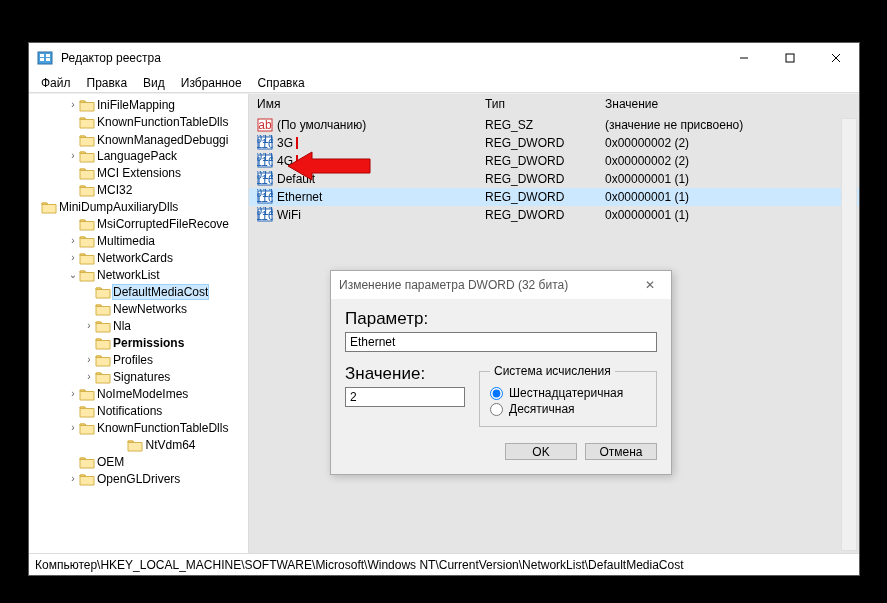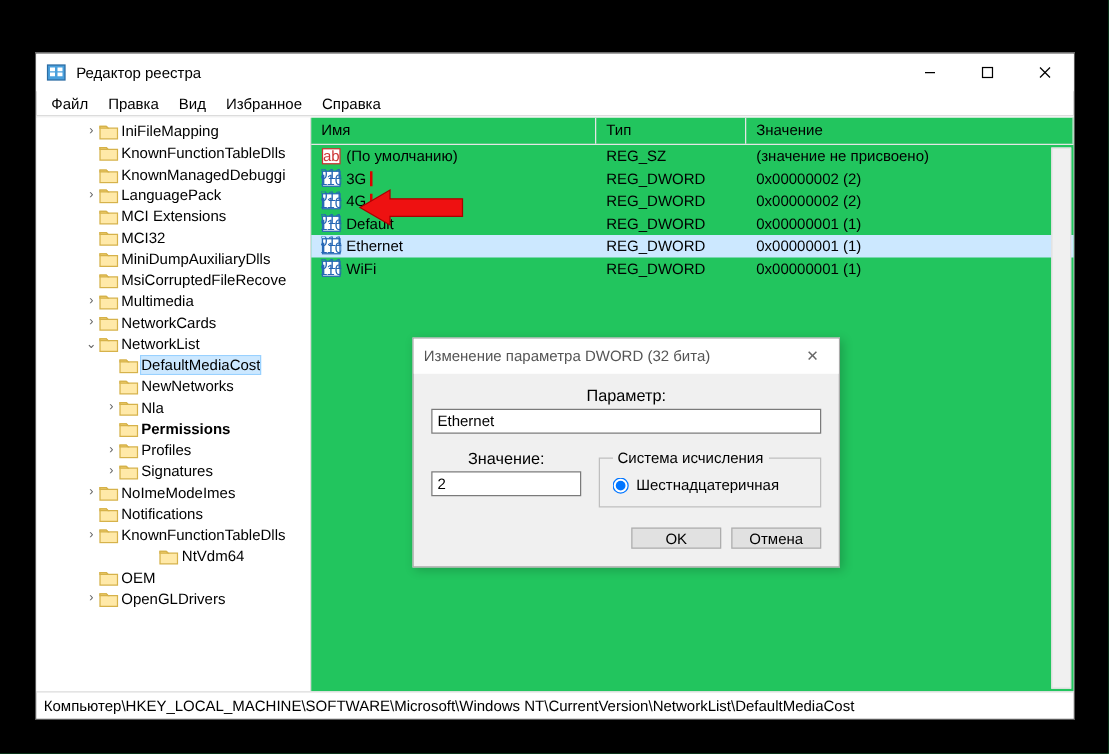--- a/index.html
+++ b/index.html
@@ -11,39 +11,39 @@
 .titlebar .win-btn { width: 46px; height: 30px; display: flex; align-items: center; justify-content: center; }
 .menubar { height: 20px; display: flex; align-items: center; padding: 0 4px; border-bottom: 1px solid #dcdcdc; }
 .menubar .mi { padding: 2px 8px; font-size: 12px; }
 .workarea { flex: 1; display: flex; border-top: 1px solid #f0f0f0; overflow: hidden; }
 .tree { width: 220px; border-right: 1px solid #dcdcdc; overflow: hidden; padding: 2px 0; background: #fff; }
 .tree-row { display: flex; align-items: center; height: 17px; white-space: nowrap; padding-right: 4px; }
 .tree-row .twisty { width: 12px; display: flex; justify-content: center; color: #606060; font-size: 10px; }
 .tree-row .folder { width: 16px; height: 14px; margin-right: 2px; }
 .tree-row .label { font-size: 12px; }
 .tree-row.selected .label { background: #cce8ff; outline: 1px solid #99d1ff; }
-.listview { flex: 1; background: #22c55e; position: relative; }
+.listview { flex: 1; background: #e5e5e5; position: relative; }
 .lv-header { display: flex; height: 22px; border-bottom: 1px solid #e5e5e5; }
 .lv-header .col { padding: 3px 8px; border-right: 1px solid #e5e5e5; font-size: 12px; color: #000; }
 .lv-body { }
 .lv-row { display: flex; height: 18px; align-items: center; }
 .lv-row.selected { background: #cce8ff; }
 .lv-row .cell { padding: 0 8px; display: flex; align-items: center; overflow: hidden; white-space: nowrap; }
 .lv-row .vicon { width: 16px; height: 16px; margin-right: 4px; flex-shrink: 0; }
 .col-name { width: 228px; }
 .col-type { width: 120px; }
 .col-value { flex: 1; }
 .statusbar { height: 22px; border-top: 1px solid #dcdcdc; display: flex; align-items: center; padding: 0 6px; font-size: 12px; }
 .scroll-v { position: absolute; right: 2px; top: 24px; bottom: 2px; width: 16px; background: #f0f0f0; border: 1px solid #e0e0e0; }
 
 .dialog { position: absolute; left: 330px; top: 270px; width: 342px; background: #f0f0f0; border: 1px solid #aaa; box-shadow: 2px 2px 8px rgba(0,0,0,0.2); z-index: 50; }
 .dialog .dlg-title { height: 28px; display: flex; align-items: center; padding: 0 8px; background: #fff; font-size: 12px; color: #555; }
 .dialog .dlg-title .close { margin-left: auto; width: 26px; text-align: center; color: #666; }
 .dialog .dlg-body { padding: 10px 14px 14px; }
-.dialog .field-label { font-size: 13px; margin-bottom: 3px; display: block; text-align: center; }
+.dialog .field-label { font-size: 17px; margin-bottom: 3px; display: block; }
 .dialog input[type=text] { width: 100%; height: 20px; border: 1px solid #7a7a7a; padding: 1px 4px; font-size: 12px; background: #fff; }
 .dialog .row2 { display: flex; margin-top: 12px; gap: 14px; }
 .dialog .col-left { width: 120px; }
 .dialog .col-left input { width: 120px; }
 .dialog fieldset { border: 1px solid #bfbfbf; padding: 6px 10px 8px; flex: 1; }
 .dialog legend { font-size: 12px; padding: 0 4px; }
 .dialog .radio-row { display: flex; align-items: center; margin: 2px 0; font-size: 12px; }
 .dialog .radio-row input { margin-right: 6px; }
 .dialog .btns { display: flex; justify-content: flex-end; gap: 8px; margin-top: 16px; }
 .dialog .btns button { width: 72px; height: 17px; background: #e1e1e1; border: 1px solid #adadad; font-size: 12px; }
@@ -152,21 +152,21 @@
         <div class="tree-row" style="padding-left: 38px;">
           <span class="twisty"></span>
           <span class="folder">
             <svg viewBox="0 0 16 14">
               <path d="M1 3 L6 3 L7.5 4.5 L15 4.5 L15 13 L1 13 Z" fill="#ffe9a8" stroke="#d6b24a"></path>
               <path d="M1 3 L6 3 L7.5 4.5 L1 4.5 Z" fill="#f5d273" stroke="#d6b24a"></path>
             </svg>
           </span>
           <span class="label">MCI32</span>
         </div>
-        <div class="tree-row" style="padding-left: 38px;">
+        <div class="tree-row" style="">
           <span class="twisty"></span>
           <span class="folder">
             <svg viewBox="0 0 16 14">
               <path d="M1 3 L6 3 L7.5 4.5 L15 4.5 L15 13 L1 13 Z" fill="#ffe9a8" stroke="#d6b24a"></path>
               <path d="M1 3 L6 3 L7.5 4.5 L1 4.5 Z" fill="#f5d273" stroke="#d6b24a"></path>
             </svg>
           </span>
           <span class="label">MiniDumpAuxiliaryDlls</span>
         </div>
         <div class="tree-row" style="padding-left: 38px;">
@@ -444,20 +444,24 @@
       <div class="col-left">
         <span class="field-label">Значение:</span>
         <input type="text" value="2" style="">
       </div>
       <fieldset>
         <legend>Система исчисления</legend>
         <label class="radio-row">
           <input type="radio" name="radix" checked="" style="">
           <span>Шестнадцатеричная</span>
         </label>
+        <label class="radio-row">
+          <input type="radio" name="radix" style="">
+          <span>Десятичная</span>
+        </label>
       </fieldset>
     </div>
     <div class="btns">
       <button>OK</button>
       <button>Отмена</button>
     </div>
   </div>
 </div>
 
 <div class="arrow">

